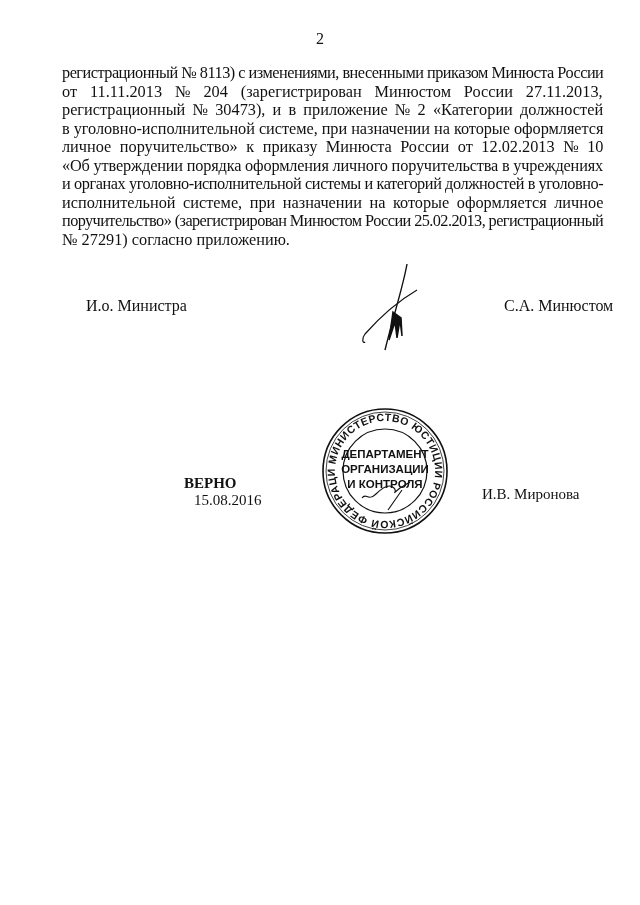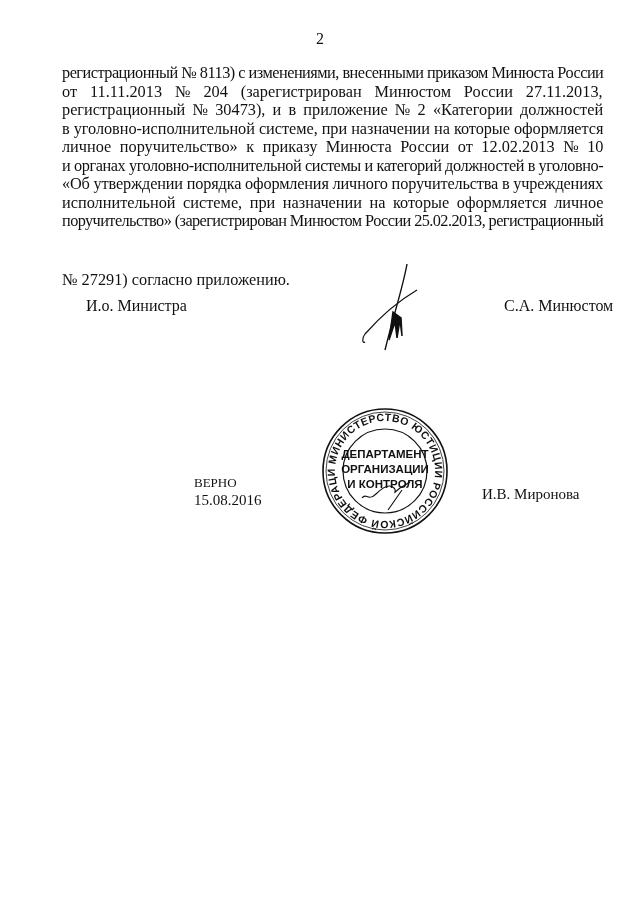--- a/index.html
+++ b/index.html
@@ -1,44 +1,44 @@
 <!DOCTYPE html>
 <html><head>
 <meta charset="utf-8">
 <style>
   html, body { margin:0; padding:0; background:#ffffff; }
   body { width:640px; height:905px; position:relative; overflow:hidden;
          font-family:"Liberation Serif", "DejaVu Serif", serif; color:#111; }
   .page-num { position:absolute; top:30px; left:0; width:640px; text-align:center; font-size:16px; }
   .body-text { position:absolute; left:62px; top:64px; width:541px; font-size:16.3px; line-height:18.55px; }
   .line { display:block; text-align:justify; text-align-last:justify; white-space:nowrap; height:18.55px; }
-  .line.last { text-align-last:left;margin-top:40px; }
+  .line.last { text-align-last:left; }
   .sig-left { position:absolute; left:62px; top:297px; font-size:16px;margin-left:24px; }
   .sig-right { position:absolute; left:504px; top:297px; font-size:16px; }
   .signature { position:absolute; left:355px; top:262px; }
   .seal { position:absolute; left:320px; top:406px; }
-  .verno { position:absolute; left:194px; top:475px; font-size:13px; font-weight:normal; }
+  .verno { position:absolute; left:184px; top:475px; font-size:15px; font-weight:bold; }
   .verno-date { position:absolute; left:194px; top:492px; font-size:15px; }
   .mironova { position:absolute; left:482px; top:486px; font-size:15px; }
 </style>
 </head>
 <body>
 
 <div>
 
   <div class="page-num">2</div>
 
   <div class="body-text">
     <span class="line" style="white-space: nowrap; display: block; word-spacing: 0px; letter-spacing: -0.506849px; text-align: left; text-align-last: left;">регистрационный № 8113) с изменениями, внесенными приказом Минюста России</span>
     <span class="line" style="white-space: nowrap; display: block; word-spacing: 8.85714px; text-align: left; text-align-last: left;">от 11.11.2013 № 204 (зарегистрирован Минюстом России 27.11.2013,</span>
     <span class="line" style="white-space: nowrap; display: block; word-spacing: 3.11111px; text-align: left; text-align-last: left;">регистрационный № 30473), и в приложение № 2 «Категории должностей</span>
     <span class="line" style="white-space: nowrap; display: block; word-spacing: 0px; letter-spacing: -0.0416667px; text-align: right; text-align-last: left;">в уголовно-исполнительной системе, при назначении на которые оформляется</span>
     <span class="line" style="white-space: nowrap; display: block; word-spacing: 4.44444px; text-align: left; text-align-last: left;">личное поручительство» к приказу Минюста России от 12.02.2013 № 10</span>
+    <span class="line" style="white-space: nowrap; display: block; word-spacing: 0px; letter-spacing: -0.169014px; text-align: left; text-align-last: left;">«Об утверждении порядка оформления личного поручительства в учреждениях</span>
     <span class="line" style="white-space: nowrap; display: block; word-spacing: 0px; letter-spacing: -0.421053px; text-align: left; text-align-last: left;">и органах уголовно-исполнительной системы и категорий должностей в уголовно-</span>
-    <span class="line" style="white-space: nowrap; display: block; word-spacing: 0px; letter-spacing: -0.169014px; text-align: left; text-align-last: left;">«Об утверждении порядка оформления личного поручительства в учреждениях</span>
     <span class="line" style="white-space: nowrap; display: block; word-spacing: 3.42857px; text-align: left; text-align-last: left;">исполнительной системе, при назначении на которые оформляется личное</span>
     <span class="line" style="white-space: nowrap; display: block; word-spacing: 0px; letter-spacing: -0.578947px; text-align: left; text-align-last: left;">поручительство» (зарегистрирован Минюстом России 25.02.2013, регистрационный</span>
     <span class="line last">№ 27291) согласно приложению.</span>
   </div>
 
   <div class="sig-left">И.о. Министра</div>
 
   <svg class="signature" width="70" height="90" viewBox="0 0 70 90">
     <path d="M52 2 C 48 25, 38 55, 30 88" stroke="#111" stroke-width="1.4" fill="none"></path>
     <path d="M62 28 C 45 38, 25 55, 10 72 C 6 77, 8 82, 10 80" stroke="#111" stroke-width="1.2" fill="none"></path>

